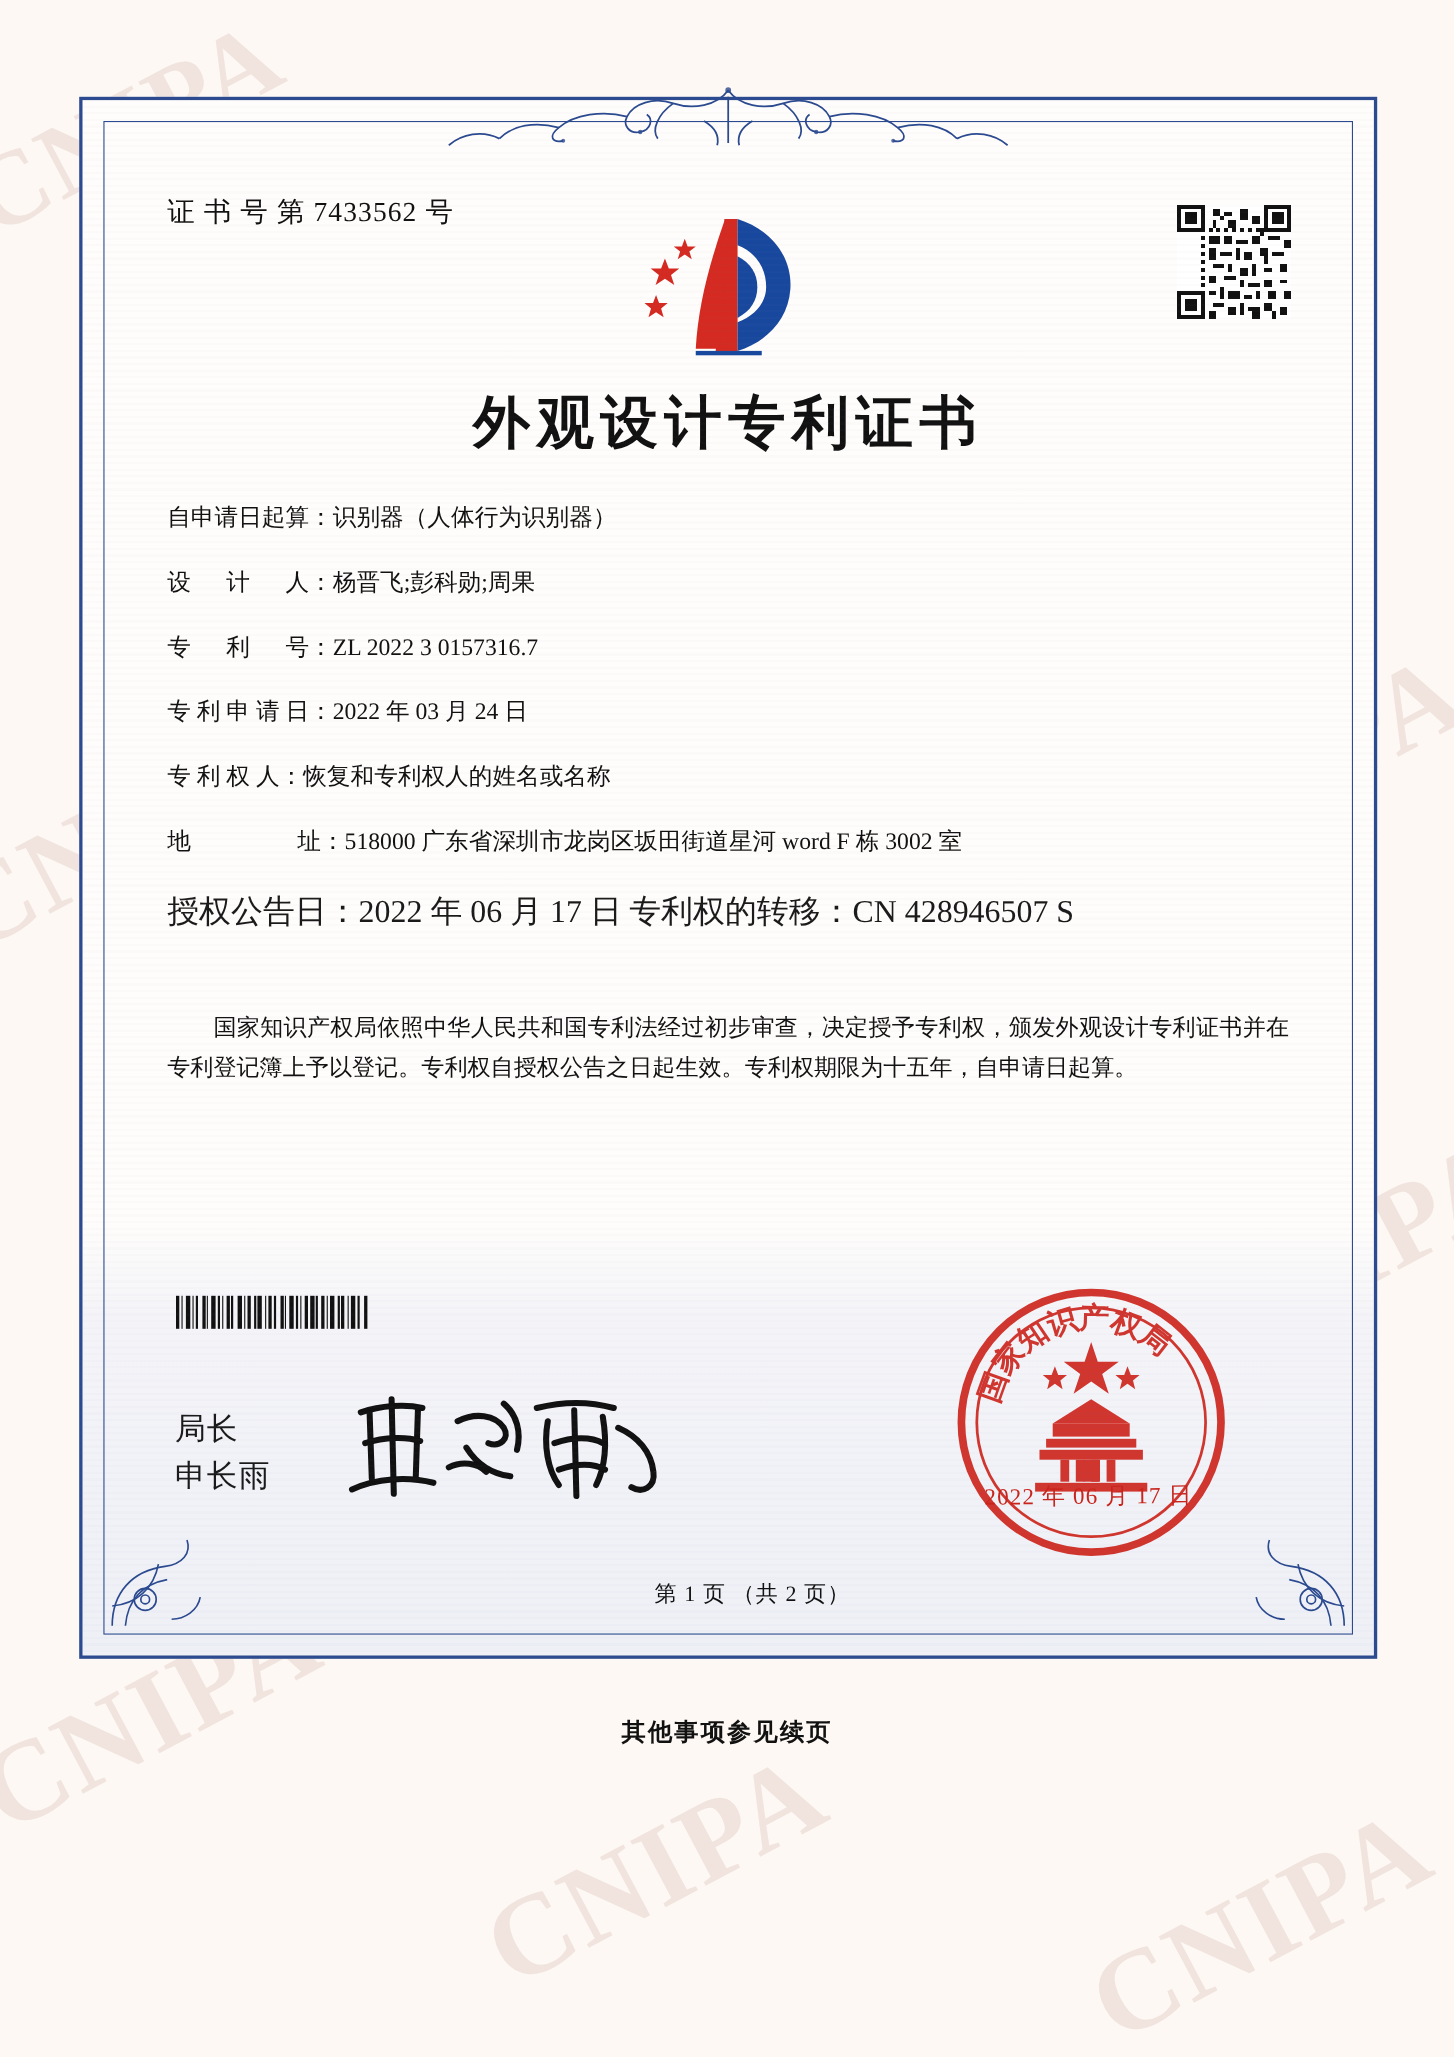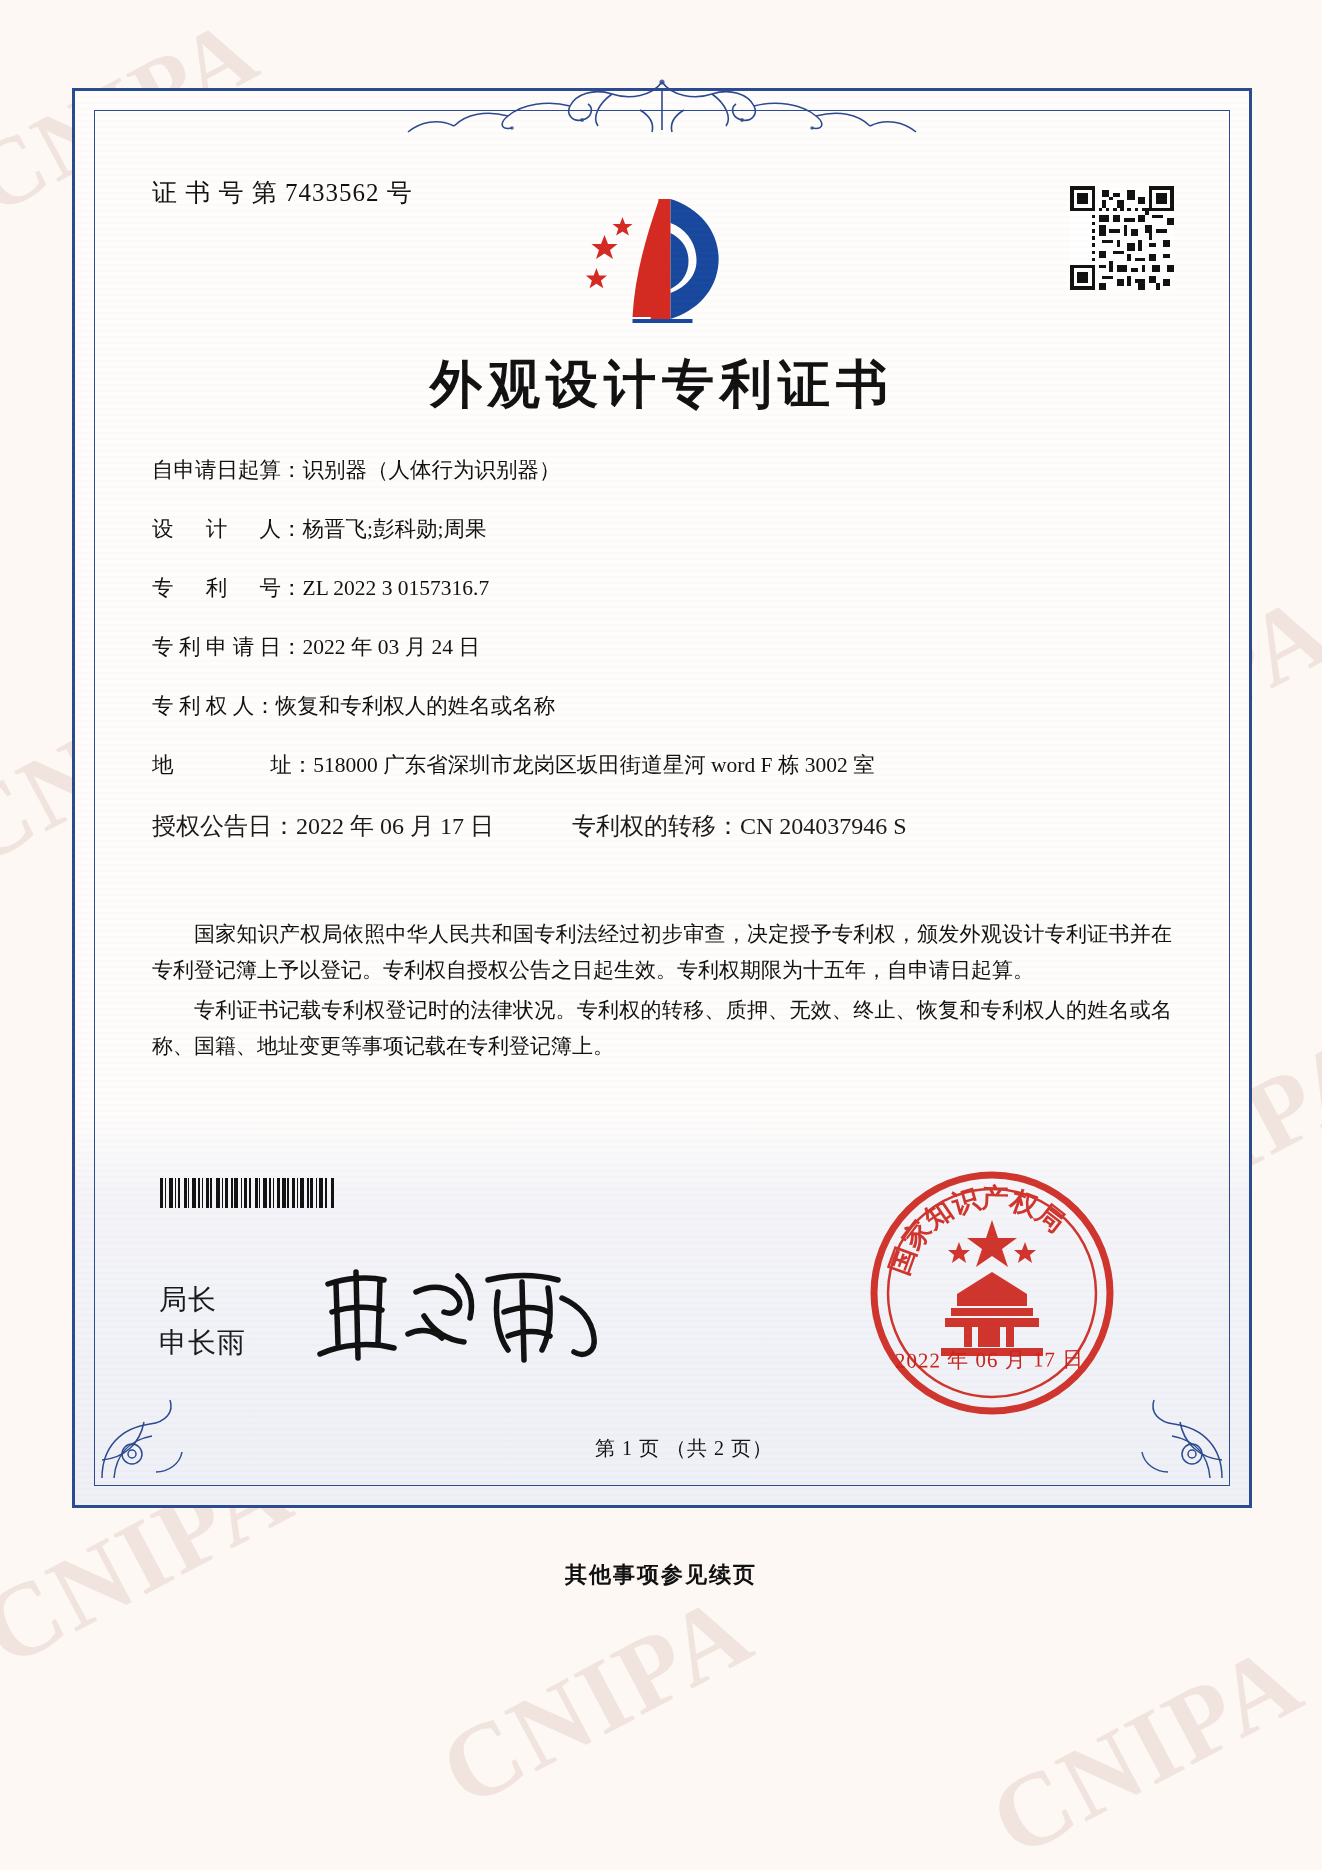--- a/index.html
+++ b/index.html
@@ -124,21 +124,21 @@
     color: #111;
   }
   .row .value {
     flex: 1 1 auto;
     color: #111;
   }
   .row.indent-wrap .value { max-width: 700px; }
 
   .row-two {
     display: flex;
-    font-size: 24px;
+    font-size: 29px;
   }
   .row-two .grant-date { width: 420px; }
   .row-two .grant-no { }
 
   
   .paras {
     position: absolute;
     left: 80px;
     top: 828px;
     width: 1020px;
@@ -418,28 +418,27 @@
     <div class="row indent-wrap">
       <span class="label">地　  　  　  址：</span>
       <span class="value">518000 广东省深圳市龙岗区坂田街道星河 word F 栋 3002 室</span>
     </div>
 
     <div class="row-two">
       <span class="grant-date">
         <span>授权公告日：</span><span>2022 年 06 月 17 日</span>
       </span>
       <span class="grant-no">
-        <span>专利权的转移：</span><span>CN 204037946 S</span>
+        <span>专利权的转移：</span><span>CN 428946507 S</span>
       </span>
     </div>
   </div>
 
   <div class="paras">
     <p>国家知识产权局依照中华人民共和国专利法经过初步审查，决定授予专利权，颁发外观设计专利证书并在专利登记簿上予以登记。专利权自授权公告之日起生效。专利权期限为十五年，自申请日起算。</p>
-    <p>专利证书记载专利权登记时的法律状况。专利权的转移、质押、无效、终止、恢复和专利权人的姓名或名称、国籍、地址变更等事项记载在专利登记簿上。</p>
   </div>
 
   <div class="barcode">
     <i style="width:3px"></i>
       <i style="width:2px;background:transparent"></i>
     <i style="width:1px"></i>
       <i style="width:3px;background:transparent"></i>
     <i style="width:4px"></i>
       <i style="width:2px;background:transparent"></i>
     <i style="width:1px"></i>

